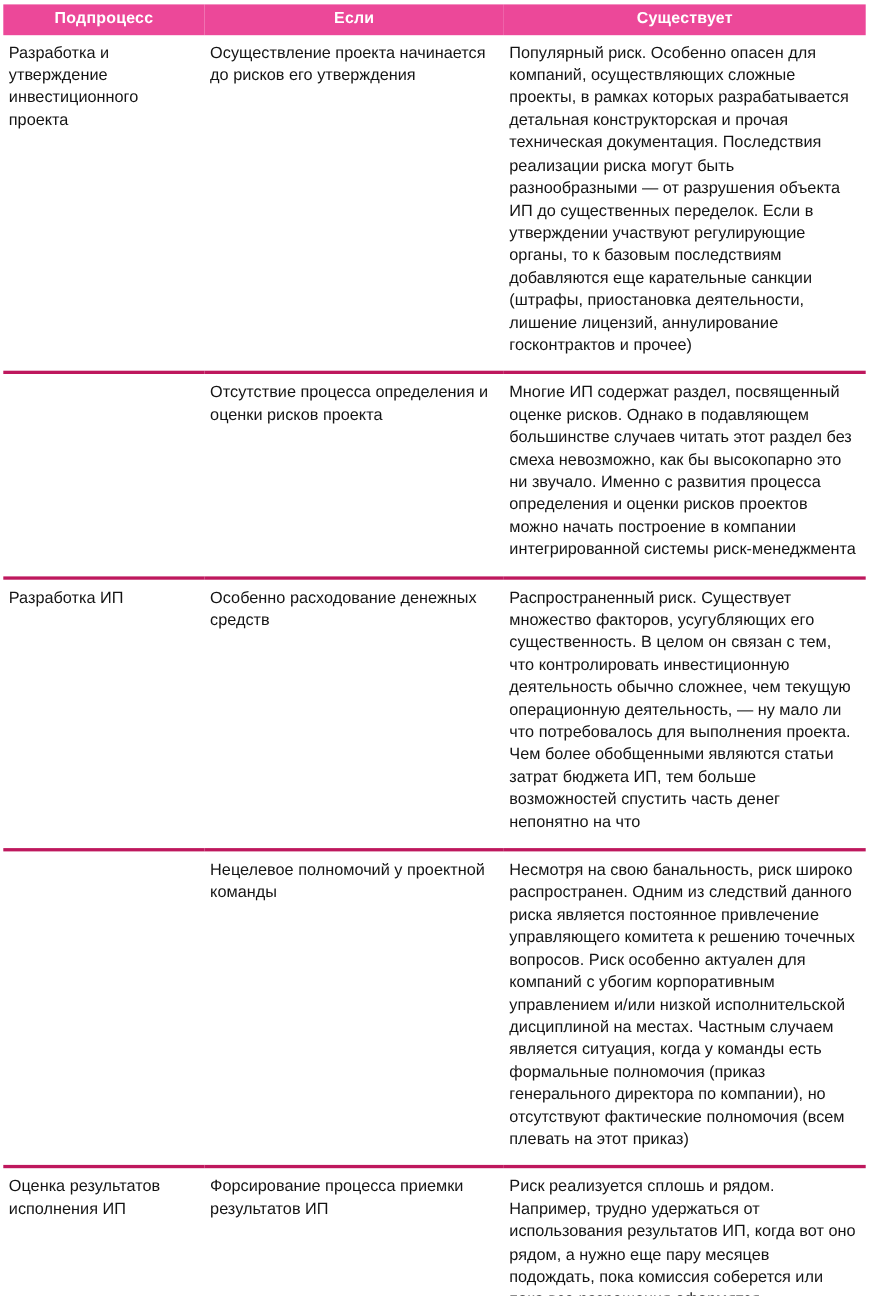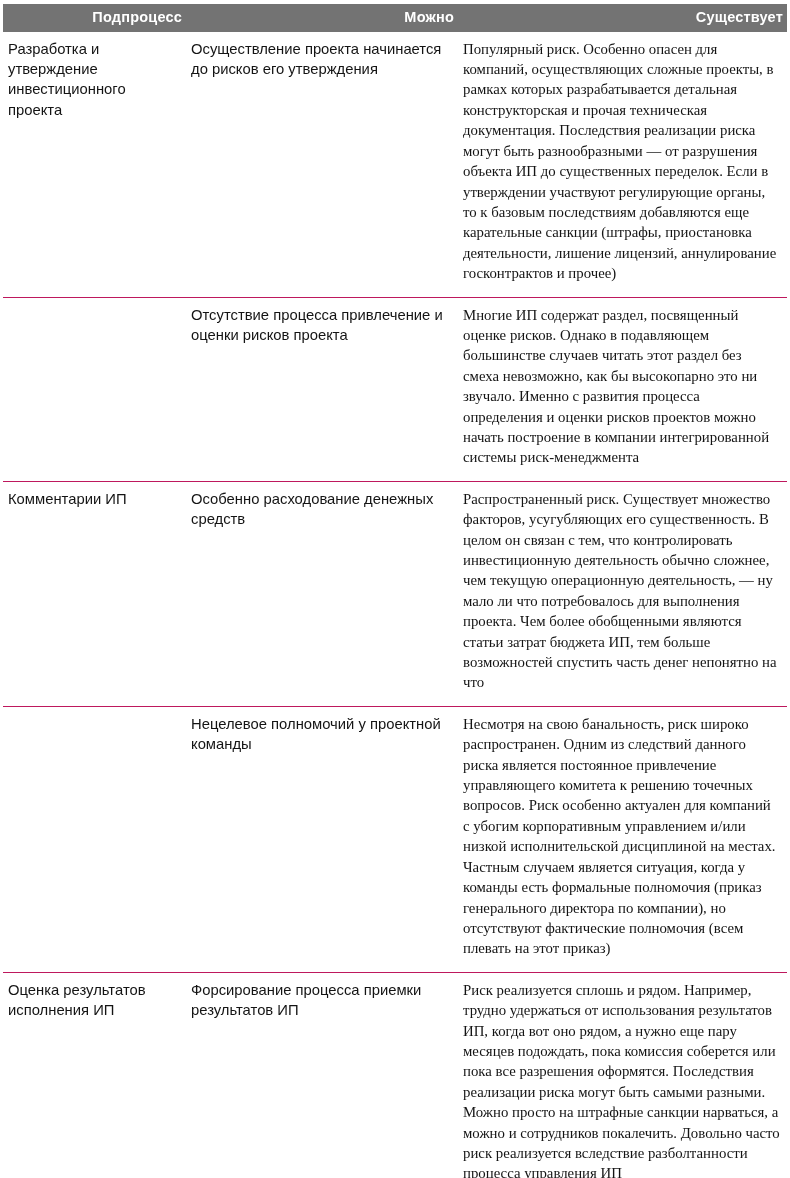--- a/index.html
+++ b/index.html
@@ -15,74 +15,73 @@
   }
   .doc {
     padding: 4px 3px 0 3px;
   }
   table.risk-table {
     border-collapse: collapse;
     width: 784px;
     table-layout: fixed;
   }
   .risk-table thead th {
-    background: #737373;
+    background: #ec4899;
     color: #ffffff;
     font-weight: bold;
     font-size: 14.5px;
     line-height: 1.15;
     padding: 5px 4px 6px 4px;
-    text-align: right;
+    text-align: center;
     letter-spacing: 0.2px;
   }
   .risk-table tbody td {
     vertical-align: top;
     font-size: 14.8px;
     line-height: 1.38;
     padding: 7px 12px 13px 5px;
-    border-bottom: 1px solid #be185d;
+    border-bottom: 3px solid #be185d;
     text-align: left;
   }
   .risk-table tbody td.col-comment {
     padding-right: 6px;
-    font-family: Liberation Serif, serif;
   }
   col.c-sub  { width: 183px; }
   col.c-risk { width: 272px; }
 </style>
 </head>
 <body>
 
 <div class="doc">
   <table class="risk-table">
     <colgroup>
       <col class="c-sub">
       <col class="c-risk">
       <col class="c-comment">
     </colgroup>
     <thead>
       <tr>
         <th>Подпроцесс</th>
-        <th>Можно</th>
+        <th>Если</th>
         <th>Существует</th>
       </tr>
     </thead>
     <tbody>
       <tr>
         <td class="col-sub">Разработка и утверждение инвестиционного проекта</td>
         <td class="col-risk">Осуществление проекта начинается до рисков его утверждения</td>
         <td class="col-comment">Популярный риск. Особенно опасен для компаний, осуществляющих сложные проекты, в рамках которых разрабатывается детальная конструкторская и прочая техническая документация. Последствия реализации риска могут быть разнообразными — от разрушения объекта ИП до существенных переделок. Если в утверждении участвуют регулирующие органы, то к базовым последствиям добавляются еще карательные санкции (штрафы, приостановка деятельности, лишение лицензий, аннулирование госконтрактов и прочее)</td>
       </tr>
       <tr>
         <td class="col-sub"></td>
-        <td class="col-risk">Отсутствие процесса привлечение и оценки рисков проекта</td>
+        <td class="col-risk">Отсутствие процесса определения и оценки рисков проекта</td>
         <td class="col-comment">Многие ИП содержат раздел, посвященный оценке рисков. Однако в подавляющем большинстве случаев читать этот раздел без смеха невозможно, как бы высокопарно это ни звучало. Именно с развития процесса определения и оценки рисков проектов можно начать построение в компании интегрированной системы риск-менеджмента</td>
       </tr>
       <tr>
-        <td class="col-sub">Комментарии ИП</td>
+        <td class="col-sub">Разработка ИП</td>
         <td class="col-risk">Особенно расходование денежных средств</td>
         <td class="col-comment">Распространенный риск. Существует множество факторов, усугубляющих его существенность. В целом он связан с тем, что контролировать инвестиционную деятельность обычно сложнее, чем текущую операционную деятельность, — ну мало ли что потребовалось для выполнения проекта. Чем более обобщенными являются статьи затрат бюджета ИП, тем больше возможностей спустить часть денег непонятно на что</td>
       </tr>
       <tr>
         <td class="col-sub"></td>
         <td class="col-risk">Нецелевое полномочий у проектной команды</td>
         <td class="col-comment">Несмотря на свою банальность, риск широко распространен. Одним из следствий данного риска является постоянное привлечение управляющего комитета к решению точечных вопросов. Риск особенно актуален для компаний с убогим корпоративным управлением и/или низкой исполнительской дисциплиной на местах. Частным случаем является ситуация, когда у команды есть формальные полномочия (приказ генерального директора по компании), но отсутствуют фактические полномочия (всем плевать на этот приказ)</td>
       </tr>
       <tr>
         <td class="col-sub">Оценка результатов исполнения ИП</td>

